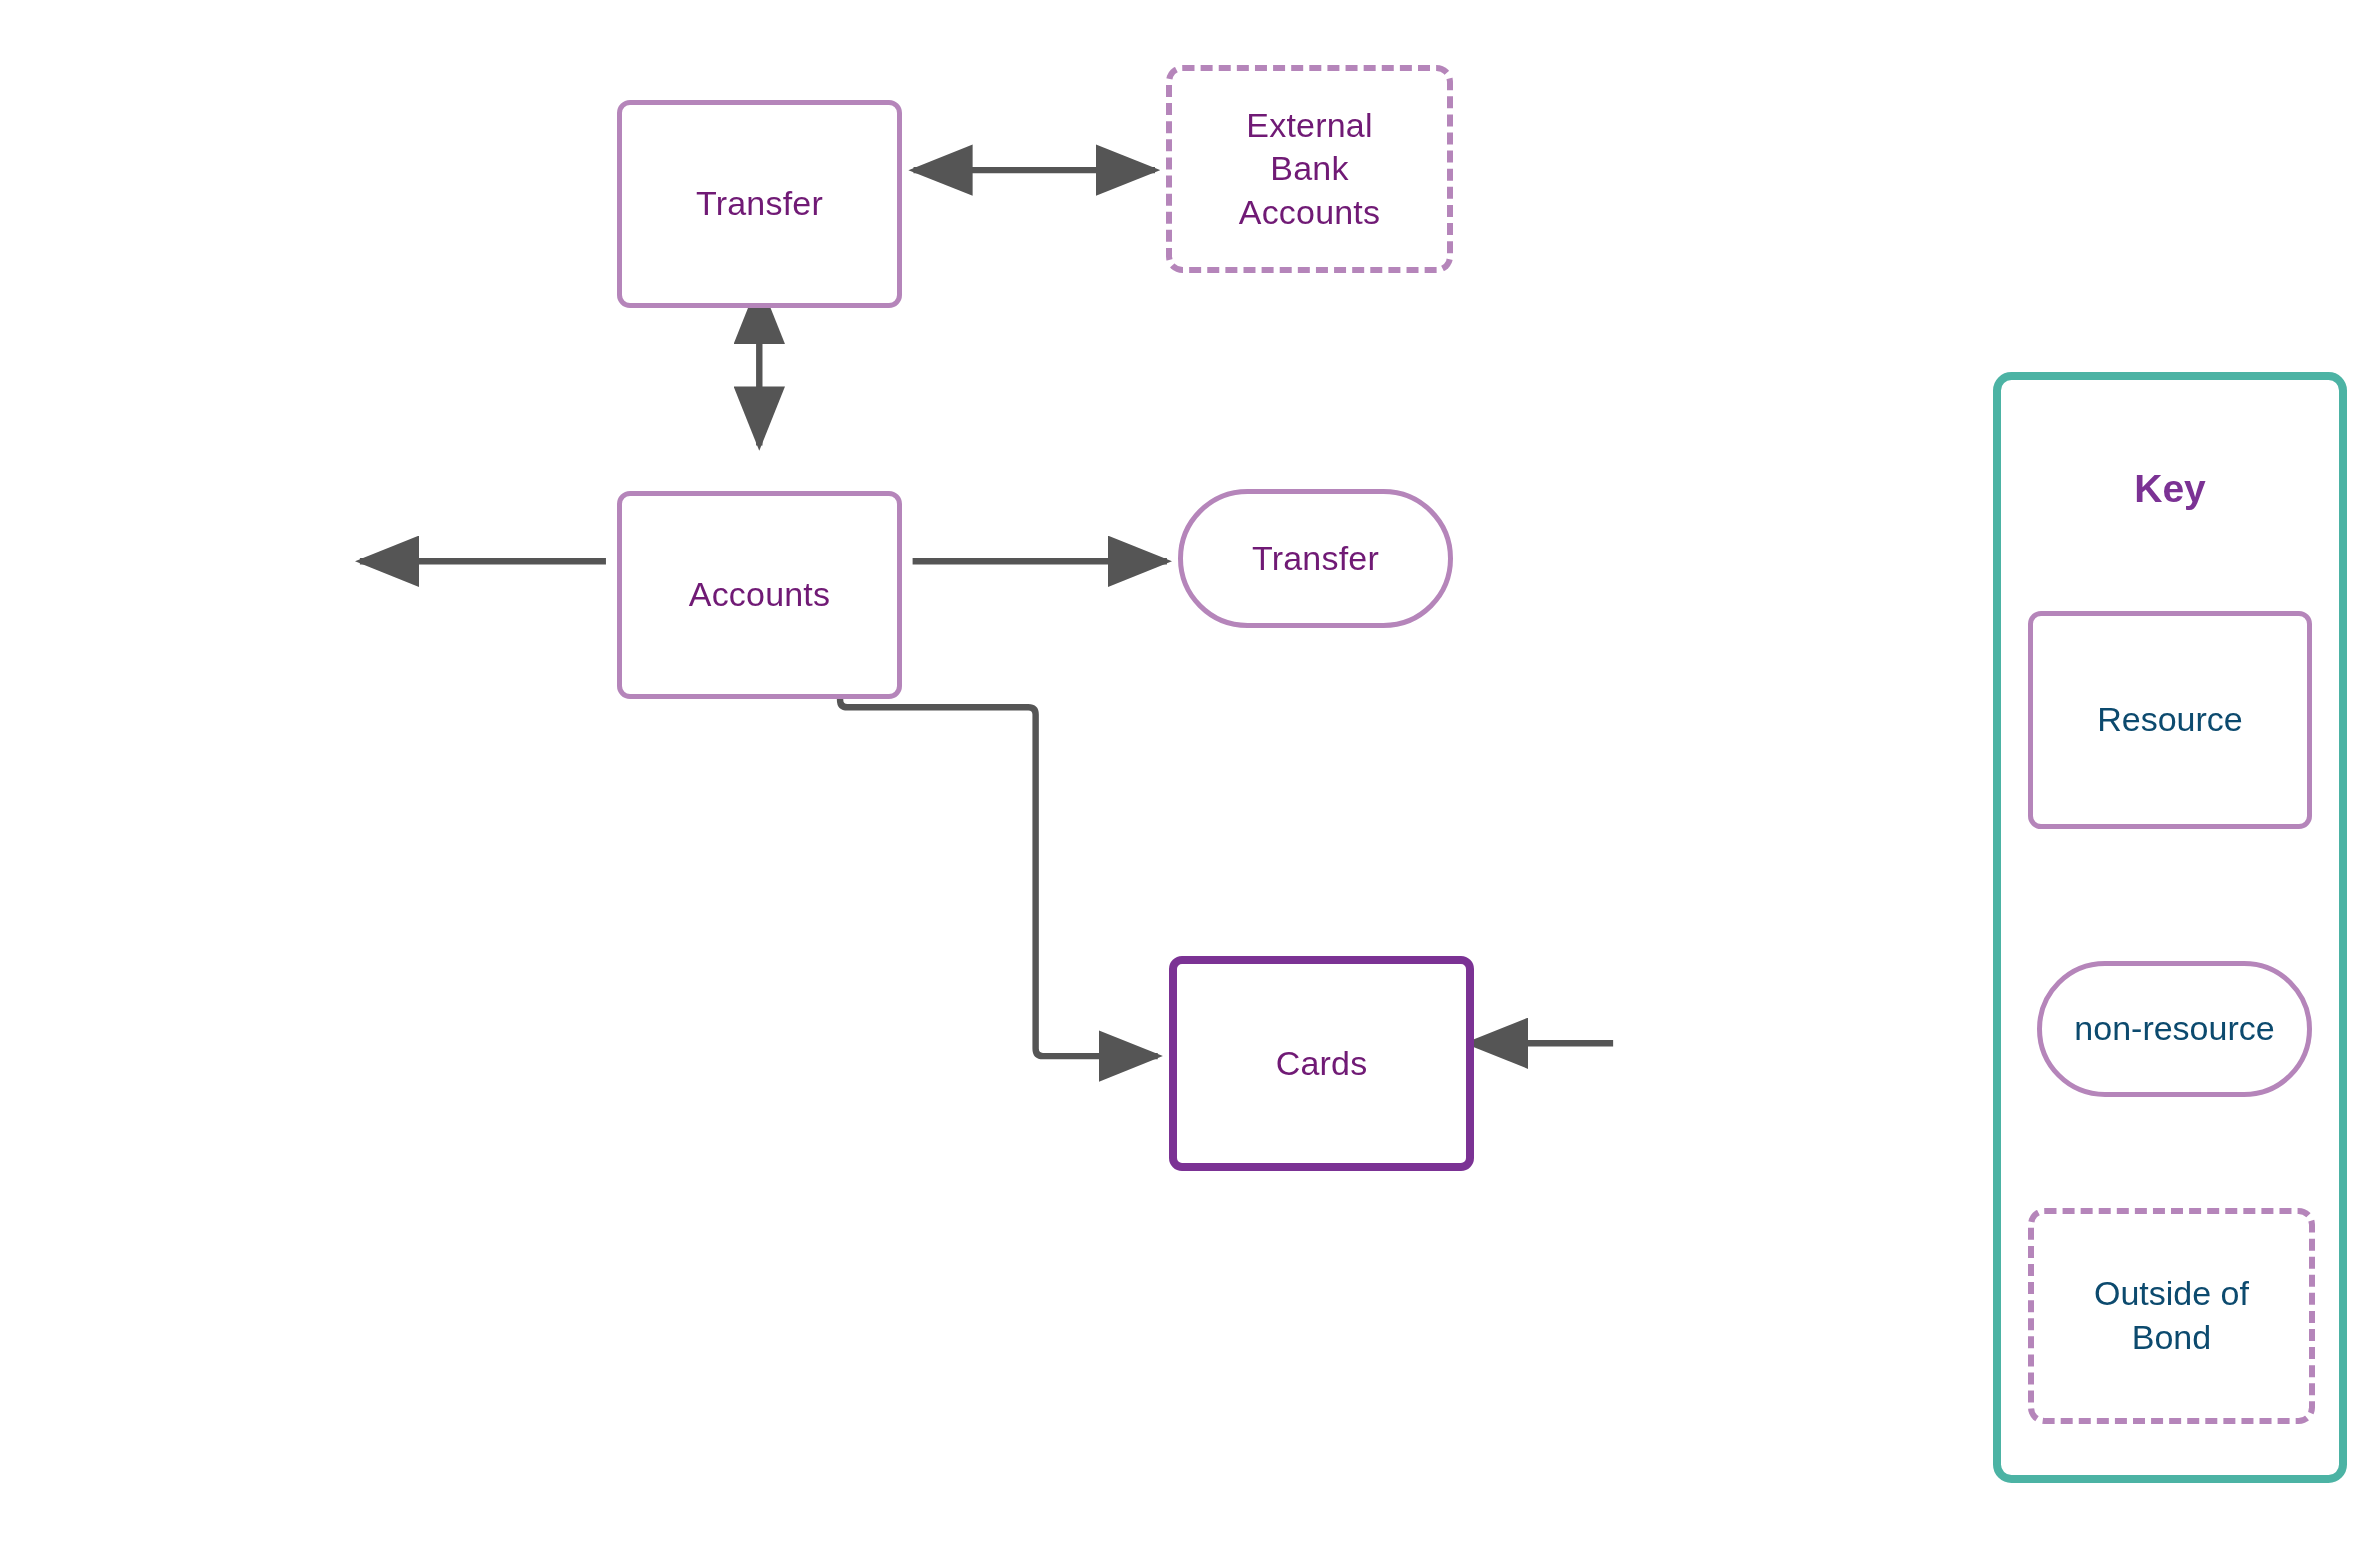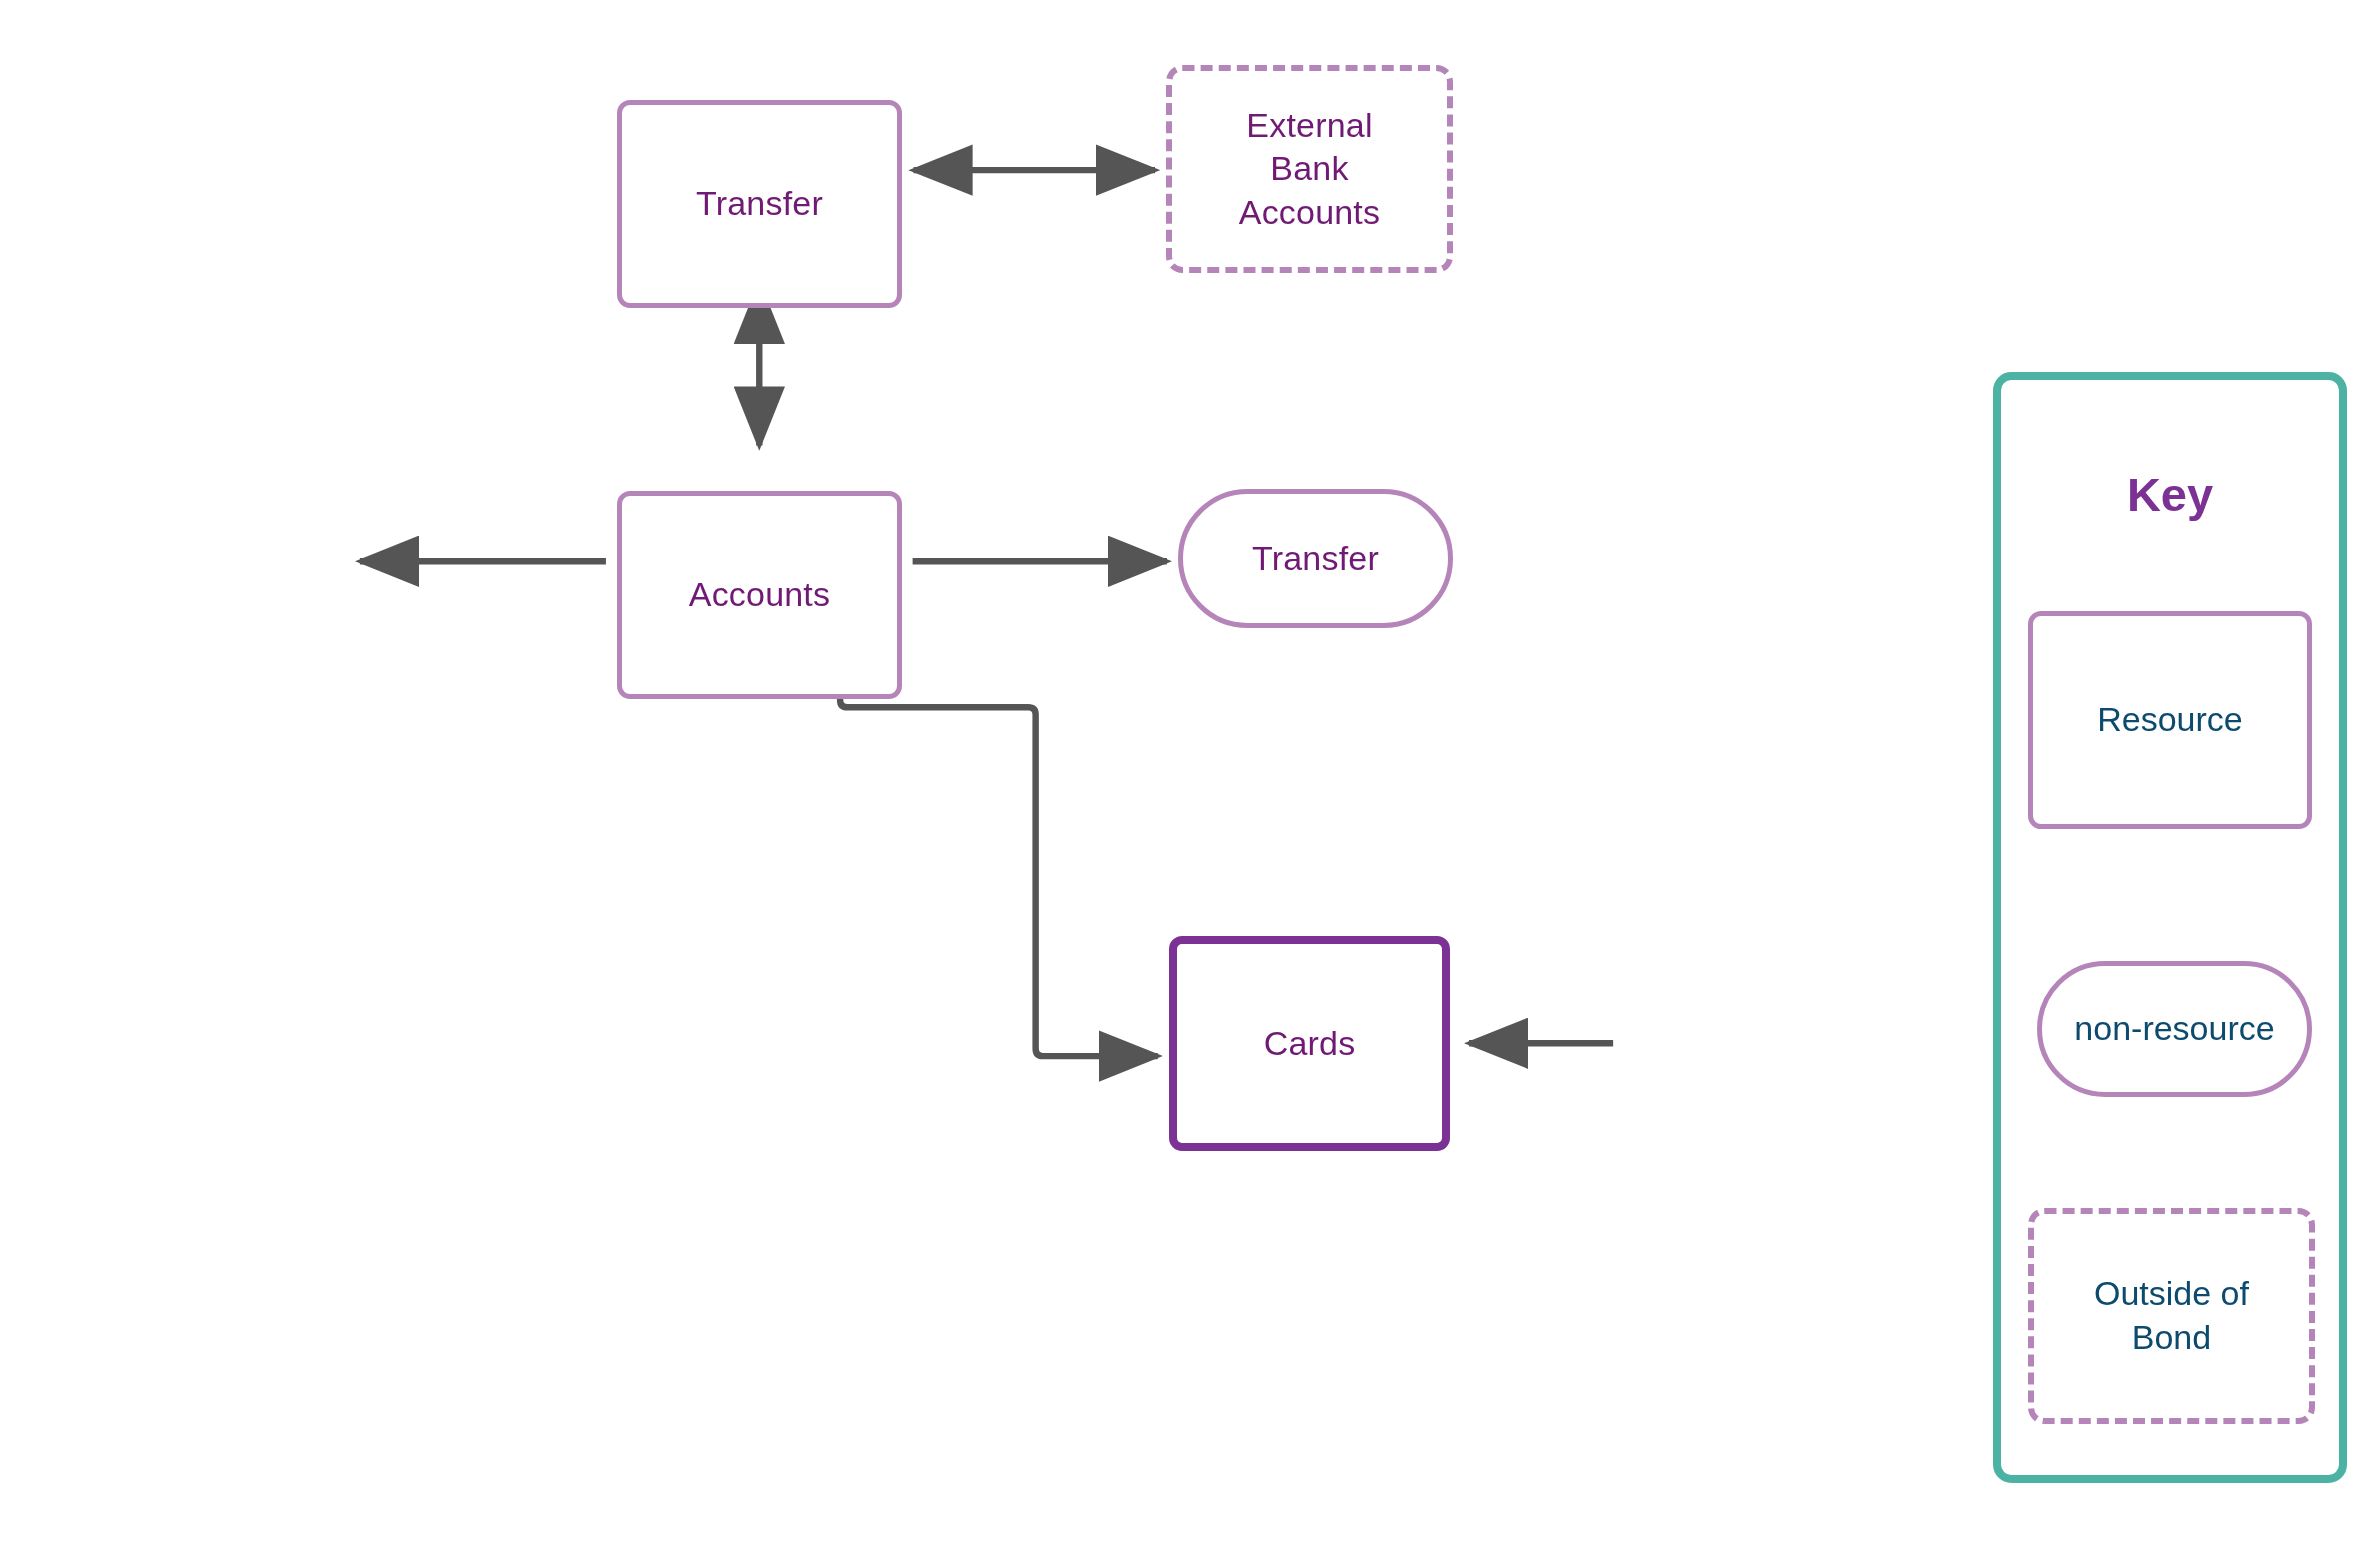--- a/index.html
+++ b/index.html
@@ -64,21 +64,21 @@
     position: absolute;
     box-sizing: border-box;
     border: 8.3px solid #4cb3a4;
     border-radius: 18.4px;
     background: #ffffff;
   }
   #key-title {
     position: absolute;
     width: 100%;
     text-align: center;
-    font-size: 47px;
+    font-size: 39px;
     font-weight: bold;
     color: #7b3294;
   }
   .key-node {
     position: absolute;
     box-sizing: border-box;
     background: #ffffff;
     display: flex;
     align-items: center;
     justify-content: center;
@@ -128,21 +128,21 @@
 
 
   <div class="node rect" style="left:617px; top:456px; width:285px; height:208px;">
     <span class="node-label">Accounts</span>
   </div>
 
   <div class="node stadium" style="left:1178px; top:489px; width:275px; height:139px;">
     <span class="node-label">Transfer</span>
   </div>
 
-  <div class="node rect-strong" style="left:1169px; top:936px; width:281px; height:215px;">
+  <div class="node rect-strong" style="left:1169px; top:956px; width:305px; height:215px;">
     <span class="node-label">Cards</span>
   </div>
 
 
   <div id="key-panel" style="left:1993px; top:372px; width:354px; height:1111px;">
     <div id="key-title" style="top:87px;">Key</div>
   </div>
 
   <div class="key-node" style="left:2028px; top:611px; width:284px; height:218px;
               border:5.5px solid #b585ba; border-radius:13px;">

